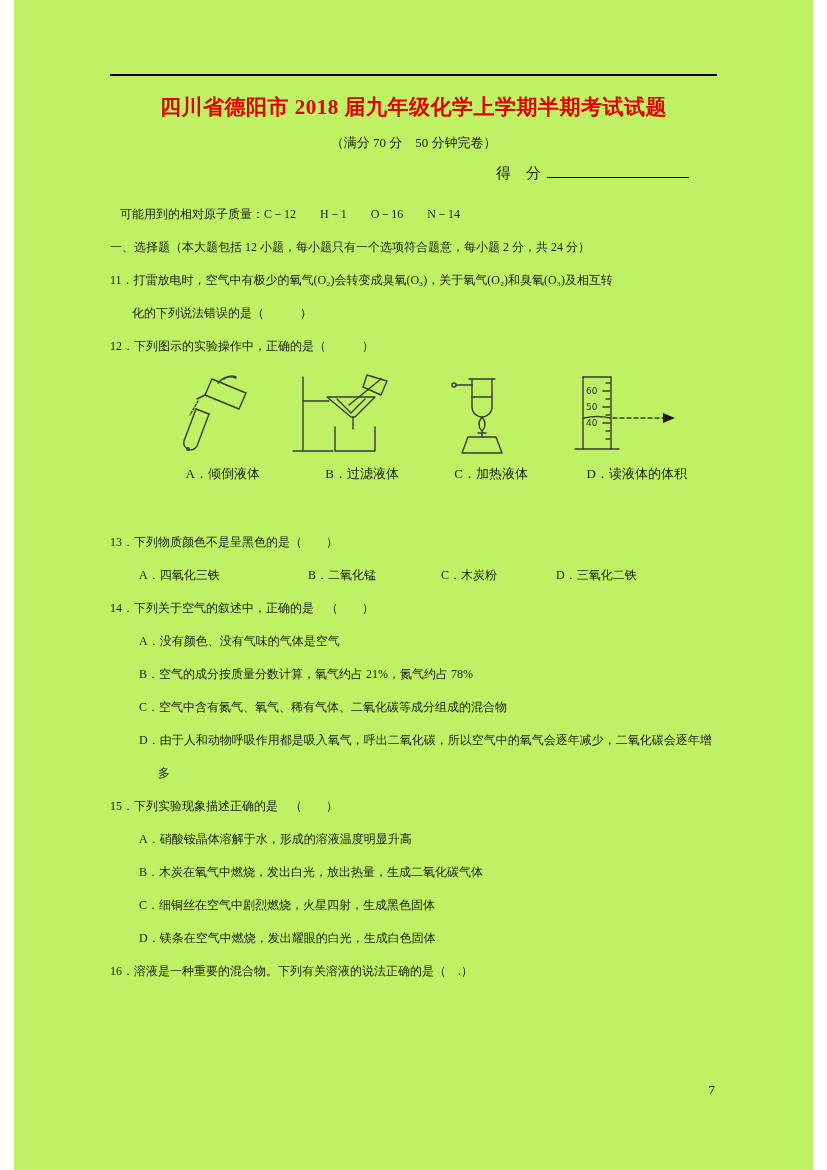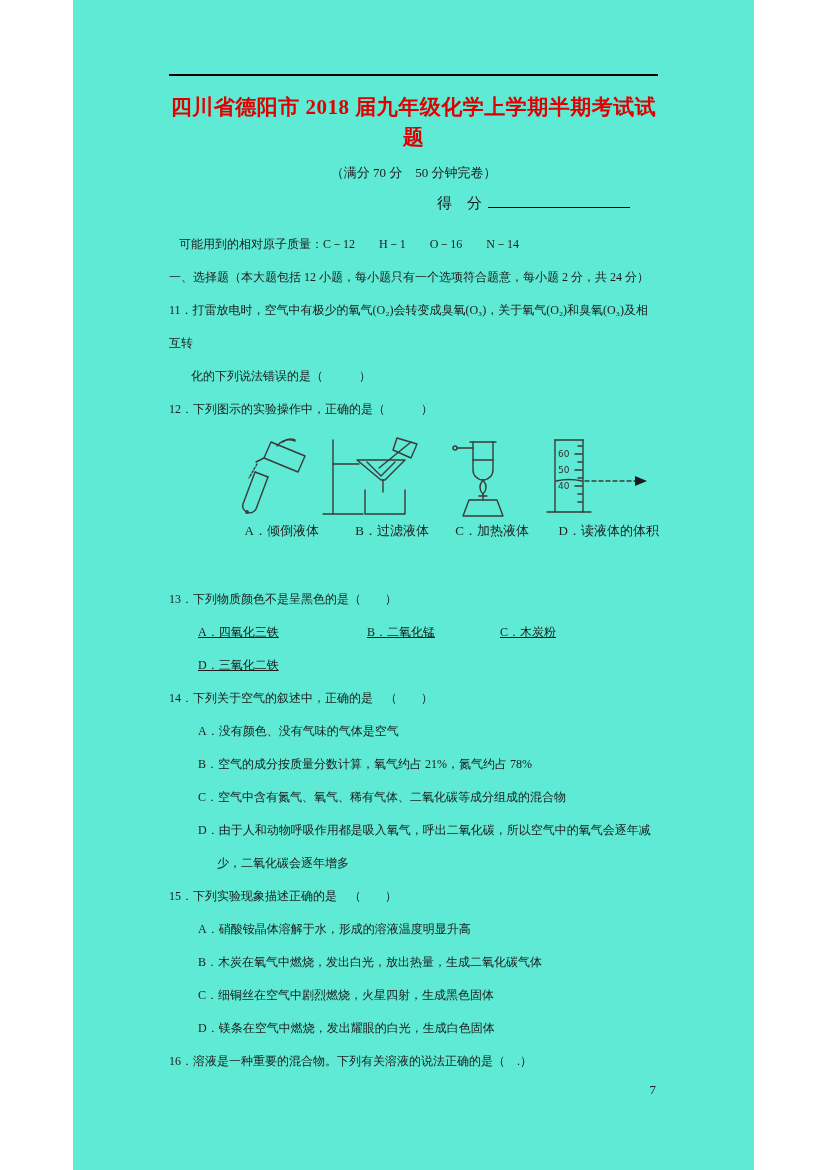--- a/index.html
+++ b/index.html
@@ -1,22 +1,22 @@
 <!DOCTYPE html>
 <html><head>
 <meta charset="utf-8">
 <style>
   * { box-sizing: border-box; }
   html, body { margin: 0; padding: 0; background: #ffffff; }
   .page {
     position: relative;
-    width: 681px;
+    width: 799px;
     height: 1170px;
     margin: 0 auto;
-    background: #5eead4;
+    background: #bef264;
     font-family: "Liberation Serif", "DejaVu Serif", serif;
     color: #1c1c1c;
     overflow: hidden;
   }
   .content { padding: 0 96px; }
   .top-rule {
     margin-top: 74px;
     border-top: 2px solid #000;
     height: 0;
   }
@@ -56,41 +56,41 @@
   }
   .atomic { margin-top: 10px; padding-left: 10px; }
   .q-stem { }
   .indent2 { padding-left: 22px; }
   .opt-indent { padding-left: 29px; }
   .opt-grid {
     padding-left: 29px;
     display: grid;
     grid-template-columns: 245px auto;
   }
-  .opt-row span { display: inline-block; text-decoration: underline; }
+  .opt-row span { display: inline-block; }
   .opt-row .w1 { width: 142px; }
   .opt-row .w2 { width: 130px; margin-left: 24px; }
   .opt-row .w3 { width: 112px; }
   .hang {
     padding-left: 48px;
     text-indent: -19px;
     max-width: 620px;
   }
   .figures {
     margin: 8px 30px 42px 50px;
     display: flex;
     justify-content: space-between;
     align-items: flex-end;
   }
   .figure { text-align: right; }
   .figure svg { display: block; margin: 0 auto; }
   .figure .caption {
     font-size: 13px;
     line-height: 20px;
-    margin-top: 2px;
+    margin-top: 8px;
     color: #222;
   }
   .fig-stroke {
     fill: none;
     stroke: #3a3a3a;
     stroke-width: 1.4;
     stroke-linecap: round;
     stroke-linejoin: round;
   }
   .fig-text {

